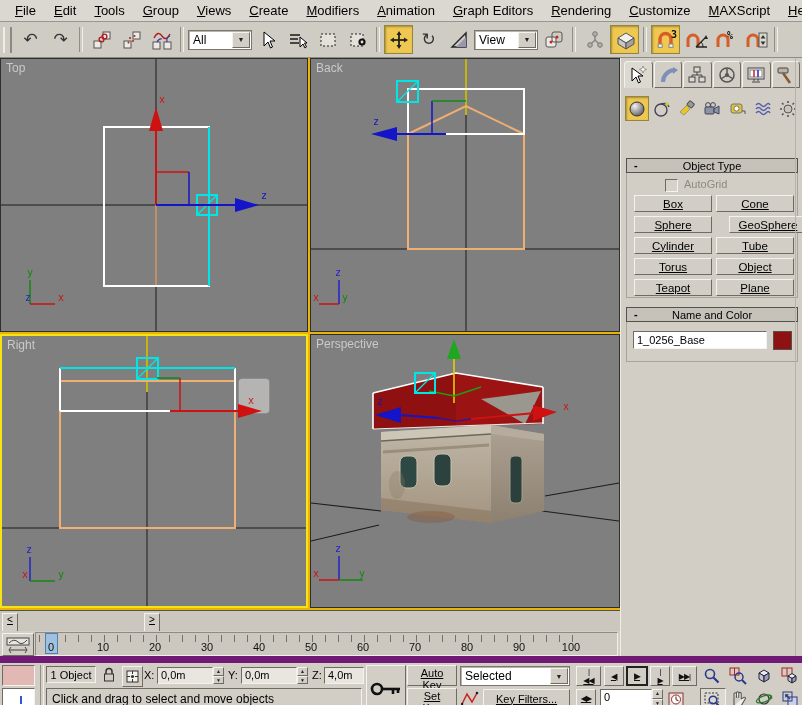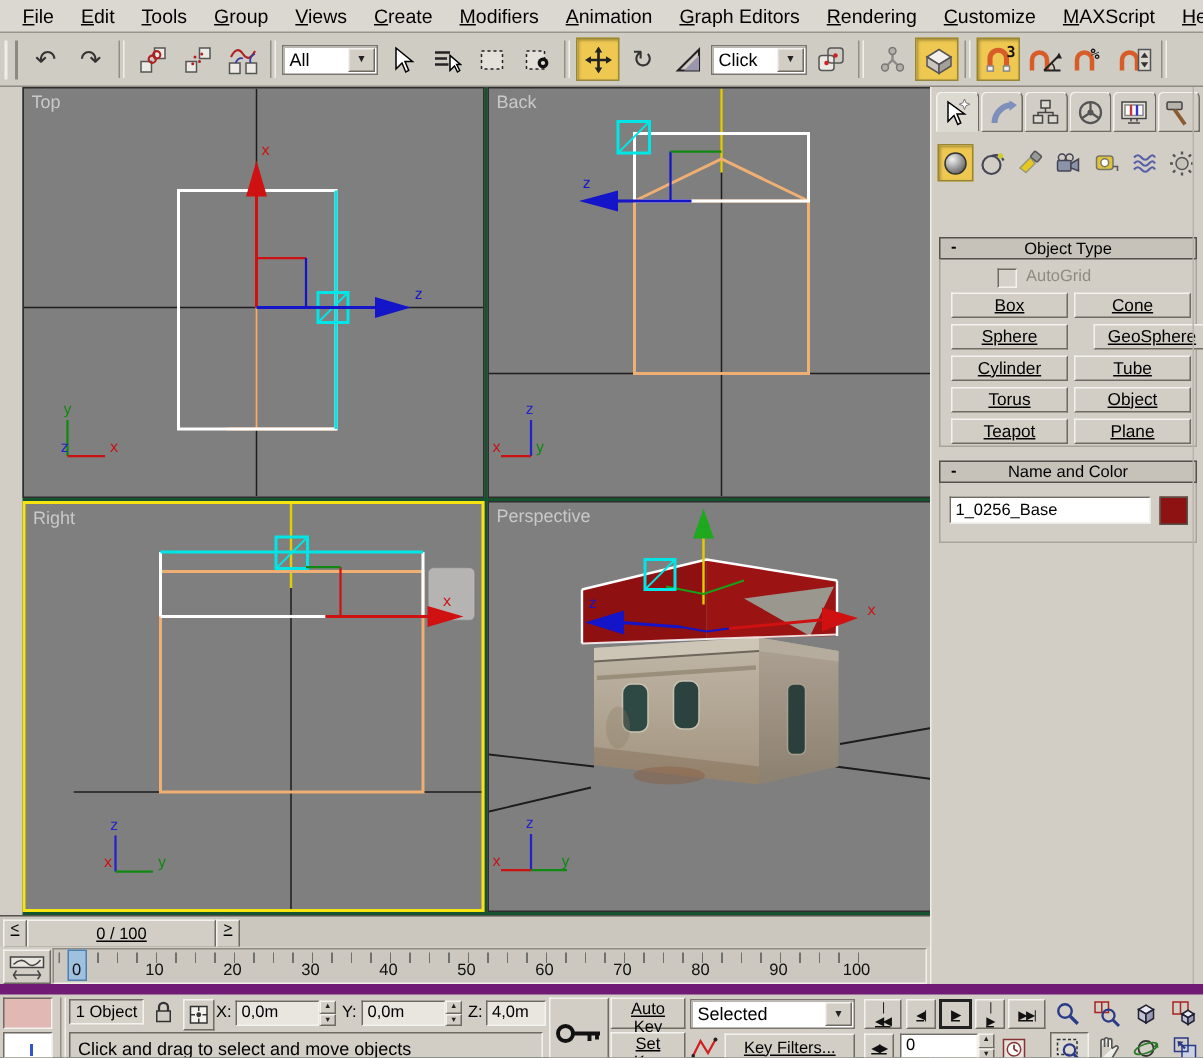--- a/index.html
+++ b/index.html
@@ -15,21 +15,21 @@
   .tb-sep{width:2px;height:25px;border-left:1px solid #938f87;border-right:1px solid #f2efe9;margin:0 3px;flex:0 0 auto;}
   .tb-handle{width:5px;height:26px;border-left:2px solid #f0ede7;border-right:2px solid #8d8981;margin:0 3px 0 1px;flex:0 0 auto;}
   
   .raised{background:#d2cec6;border:1px solid;border-color:#f4f2ee #6f6b63 #6f6b63 #f4f2ee;text-decoration:underline;}
   .sunken{border:1px solid;border-color:#6f6b63 #f4f2ee #f4f2ee #6f6b63;}
   .dropdown{position:relative;height:20px;background:#fff;border:1px solid #7a766e;box-shadow:inset 1px 1px 0 #b9b5ad;display:flex;align-items:center;font-size:12px;padding-left:4px;box-sizing:border-box;}
   .dd-btn{position:absolute;right:1px;top:1px;bottom:1px;width:16px;background:#d2cec6;border:1px solid;border-color:#f4f2ee #6f6b63 #6f6b63 #f4f2ee;display:flex;align-items:center;justify-content:center;font-size:7px;color:#222;}
   .spin{position:absolute;width:11px;height:17px;display:flex;flex-direction:column;}
   .spin span{flex:1;background:#d2cec6;border:1px solid;border-color:#f4f2ee #6f6b63 #6f6b63 #f4f2ee;font-size:5px;line-height:6px;text-align:center;color:#222;}
   
-  .vp-zone{position:absolute;left:15px;top:58px;width:748px;height:552px;background:#14532d;}
+  .vp-zone{position:absolute;left:0;top:58px;width:748px;height:552px;background:#eab308;}
   .vp{position:absolute;background:#7f7f7f;border:1px solid #2e2e2e;box-sizing:border-box;overflow:hidden;}
   .vp.active{border:2px solid #f6e312;}
   .vp-label{position:absolute;left:5px;top:2px;font-size:12px;color:#c9c9c9;z-index:5;}
   svg text{font-family:"DejaVu Sans Mono",monospace;font-size:10px;}
   
   .cpanel{position:absolute;left:620px;top:58px;width:182px;height:647px;background:#d2cec6;border-left:1px solid #f0ede7;box-sizing:border-box;}
   .ptab{width:28px;height:25px;background:#d2cec6;border:1px solid;border-color:#f4f2ee #6f6b63 #6f6b63 #f4f2ee;border-radius:4px 4px 0 0;display:flex;align-items:center;justify-content:center;}
   .ptab.active{background:#dcd9d1;border-bottom-color:#dcd9d1;}
   .cbtn{width:24px;height:23px;display:flex;align-items:center;justify-content:center;border:1px solid transparent;}
   .cbtn.active{background:#eec850;border:1px solid #96863c;box-shadow:inset 1px 1px 2px rgba(0,0,0,.3);}
@@ -146,21 +146,21 @@
     <div class="tbtn">
         <span>↻</span>
       </div>
     <div class="tbtn">
         <svg width="18" height="18">
           <polygon points="2,16 16,16 16,2" fill="none" stroke="#222" stroke-width="1.4"></polygon>
           <polygon points="6,16 16,16 16,6" fill="#9a96ae"></polygon>
         </svg>
       </div>
     <div class="dropdown" style="width:64px;">
-      <span>Click</span>
+      <span>View</span>
       <span class="dd-btn">▼</span>
     </div>
     <div class="tbtn">
         <svg width="20" height="20">
           <rect x="2" y="7" width="10" height="10" rx="2" fill="#eceae4" stroke="#555"></rect>
           <rect x="8" y="2" width="10" height="10" rx="2" fill="none" stroke="#555"></rect>
           <circle cx="7" cy="12" r="1.5" fill="#c22"></circle>
           <circle cx="13" cy="7" r="1.5" fill="#c22"></circle>
         </svg>
       </div>
@@ -283,21 +283,21 @@
         <g>
           <line x1="28" y1="221" x2="28" y2="245" stroke="#2222cc" stroke-width="1.5"></line>
           <line x1="28" y1="245" x2="8" y2="245" stroke="#cc1111" stroke-width="1.5"></line>
           <text x="24" y="217" fill="#2222cc">z</text>
           <text x="2" y="242" fill="#cc1111">x</text>
           <text x="31" y="242" fill="#118811">y</text>
         </g>
       </svg>
     </div>
 
-    <div class="vp active" style="left:0;top:276px;width:308px;height:274px;padding-left:32px;">
+    <div class="vp active" style="left:0;top:276px;width:308px;height:274px;">
       <span class="vp-label">Right</span>
       <svg width="304" height="270" viewBox="0 0 304 270">
         <g stroke="#1d1d1d">
           <line x1="145" y1="0" x2="145" y2="270"></line>
             <line x1="0" y1="192" x2="304" y2="192"></line>
         </g>
         <line x1="145" y1="0" x2="145" y2="56" stroke="#e3cf00" stroke-width="1.6"></line>
         <g stroke="#efae72" fill="none" stroke-width="2">
           <rect x="58" y="45" width="175" height="147"></rect>
         </g>
@@ -518,21 +518,20 @@
     </div>
     <div style="position:absolute;left:5px;top:264px;width:172px;height:40px;border:1px solid #a8a49c;border-top:none;box-sizing:border-box;">
       <input class="sunken" style="position: absolute; left: 6px; top: 9px; width: 134px; height: 18px; background: rgb(255, 255, 255); font-size: 11px; font-family: &quot;Liberation Sans&quot;, sans-serif; padding-left: 3px; box-sizing: border-box;" value="1_0256_Base">
       <span style="position: absolute; left: 146px; top: 9px; width: 17px; height: 17px; border: 1px solid rgb(85, 81, 75); background-color: rgb(142, 18, 18);"></span>
     </div>
     <div style="position:absolute;right:6px;top:0;width:1px;height:647px;background:#b7b3ab;"></div>
   </div>
 
   <div class="tslider-row">
     <div class="raised" style="position:absolute;left:2px;top:2px;width:14px;height:17px;text-align:center;font-size:10px;">&lt;</div>
-    <div class="raised" style="position:absolute;left:18px;top:2px;width:124px;height:17px;display:flex;align-items:center;justify-content:center;font-size:11px;">0 / 100</div>
     <div class="raised" style="position:absolute;left:144px;top:2px;width:14px;height:17px;text-align:center;font-size:10px;">&gt;</div>
   </div>
 
   <div style="position:absolute;left:0;top:631px;width:620px;height:25px;background:#d2cec6;">
     <div class="raised" style="position:absolute;left:2px;top:2px;width:30px;height:21px;display:flex;align-items:center;justify-content:center;">
       <svg width="24" height="16">
           <rect x="1" y="1" width="22" height="7" fill="#e8e5df" stroke="#444"></rect>
           <path d="M3,6 Q8,1 12,5 T21,3" fill="none" stroke="#444"></path>
           <path d="M5,10 l-2,3 l2,3 M19,10 l2,3 l-2,3 M3,13 h18" stroke="#444" fill="none"></path>
         </svg>

